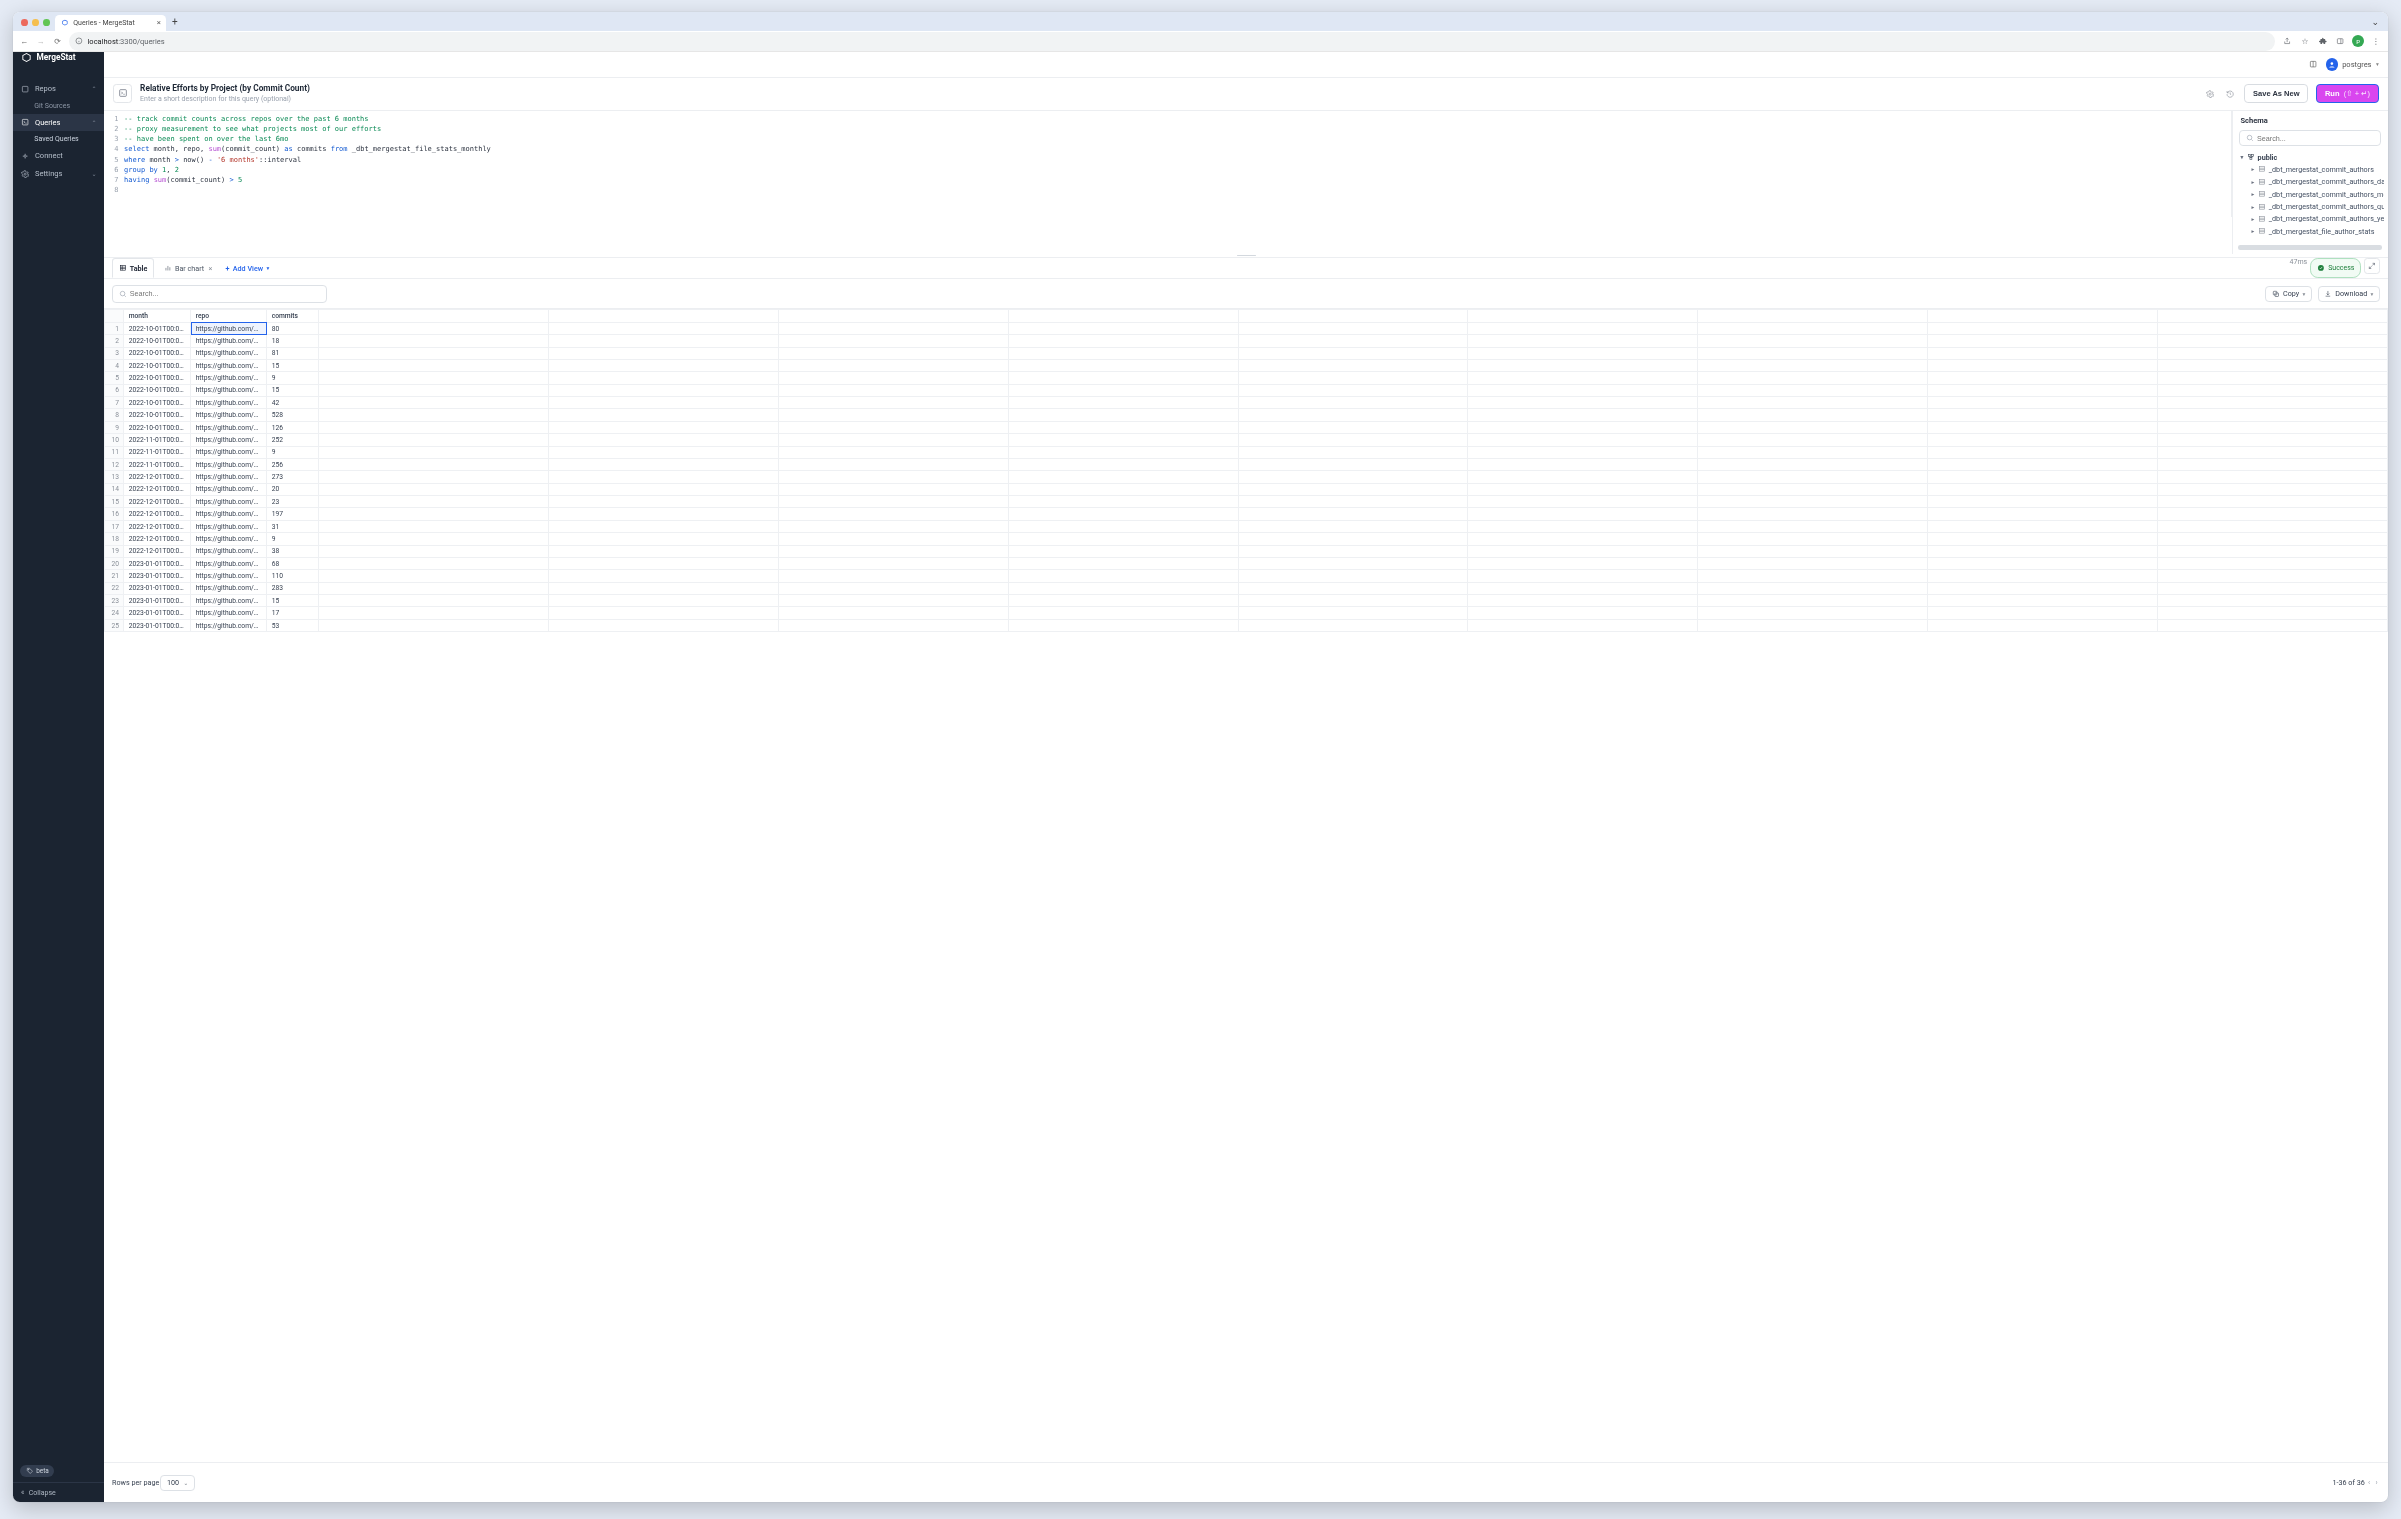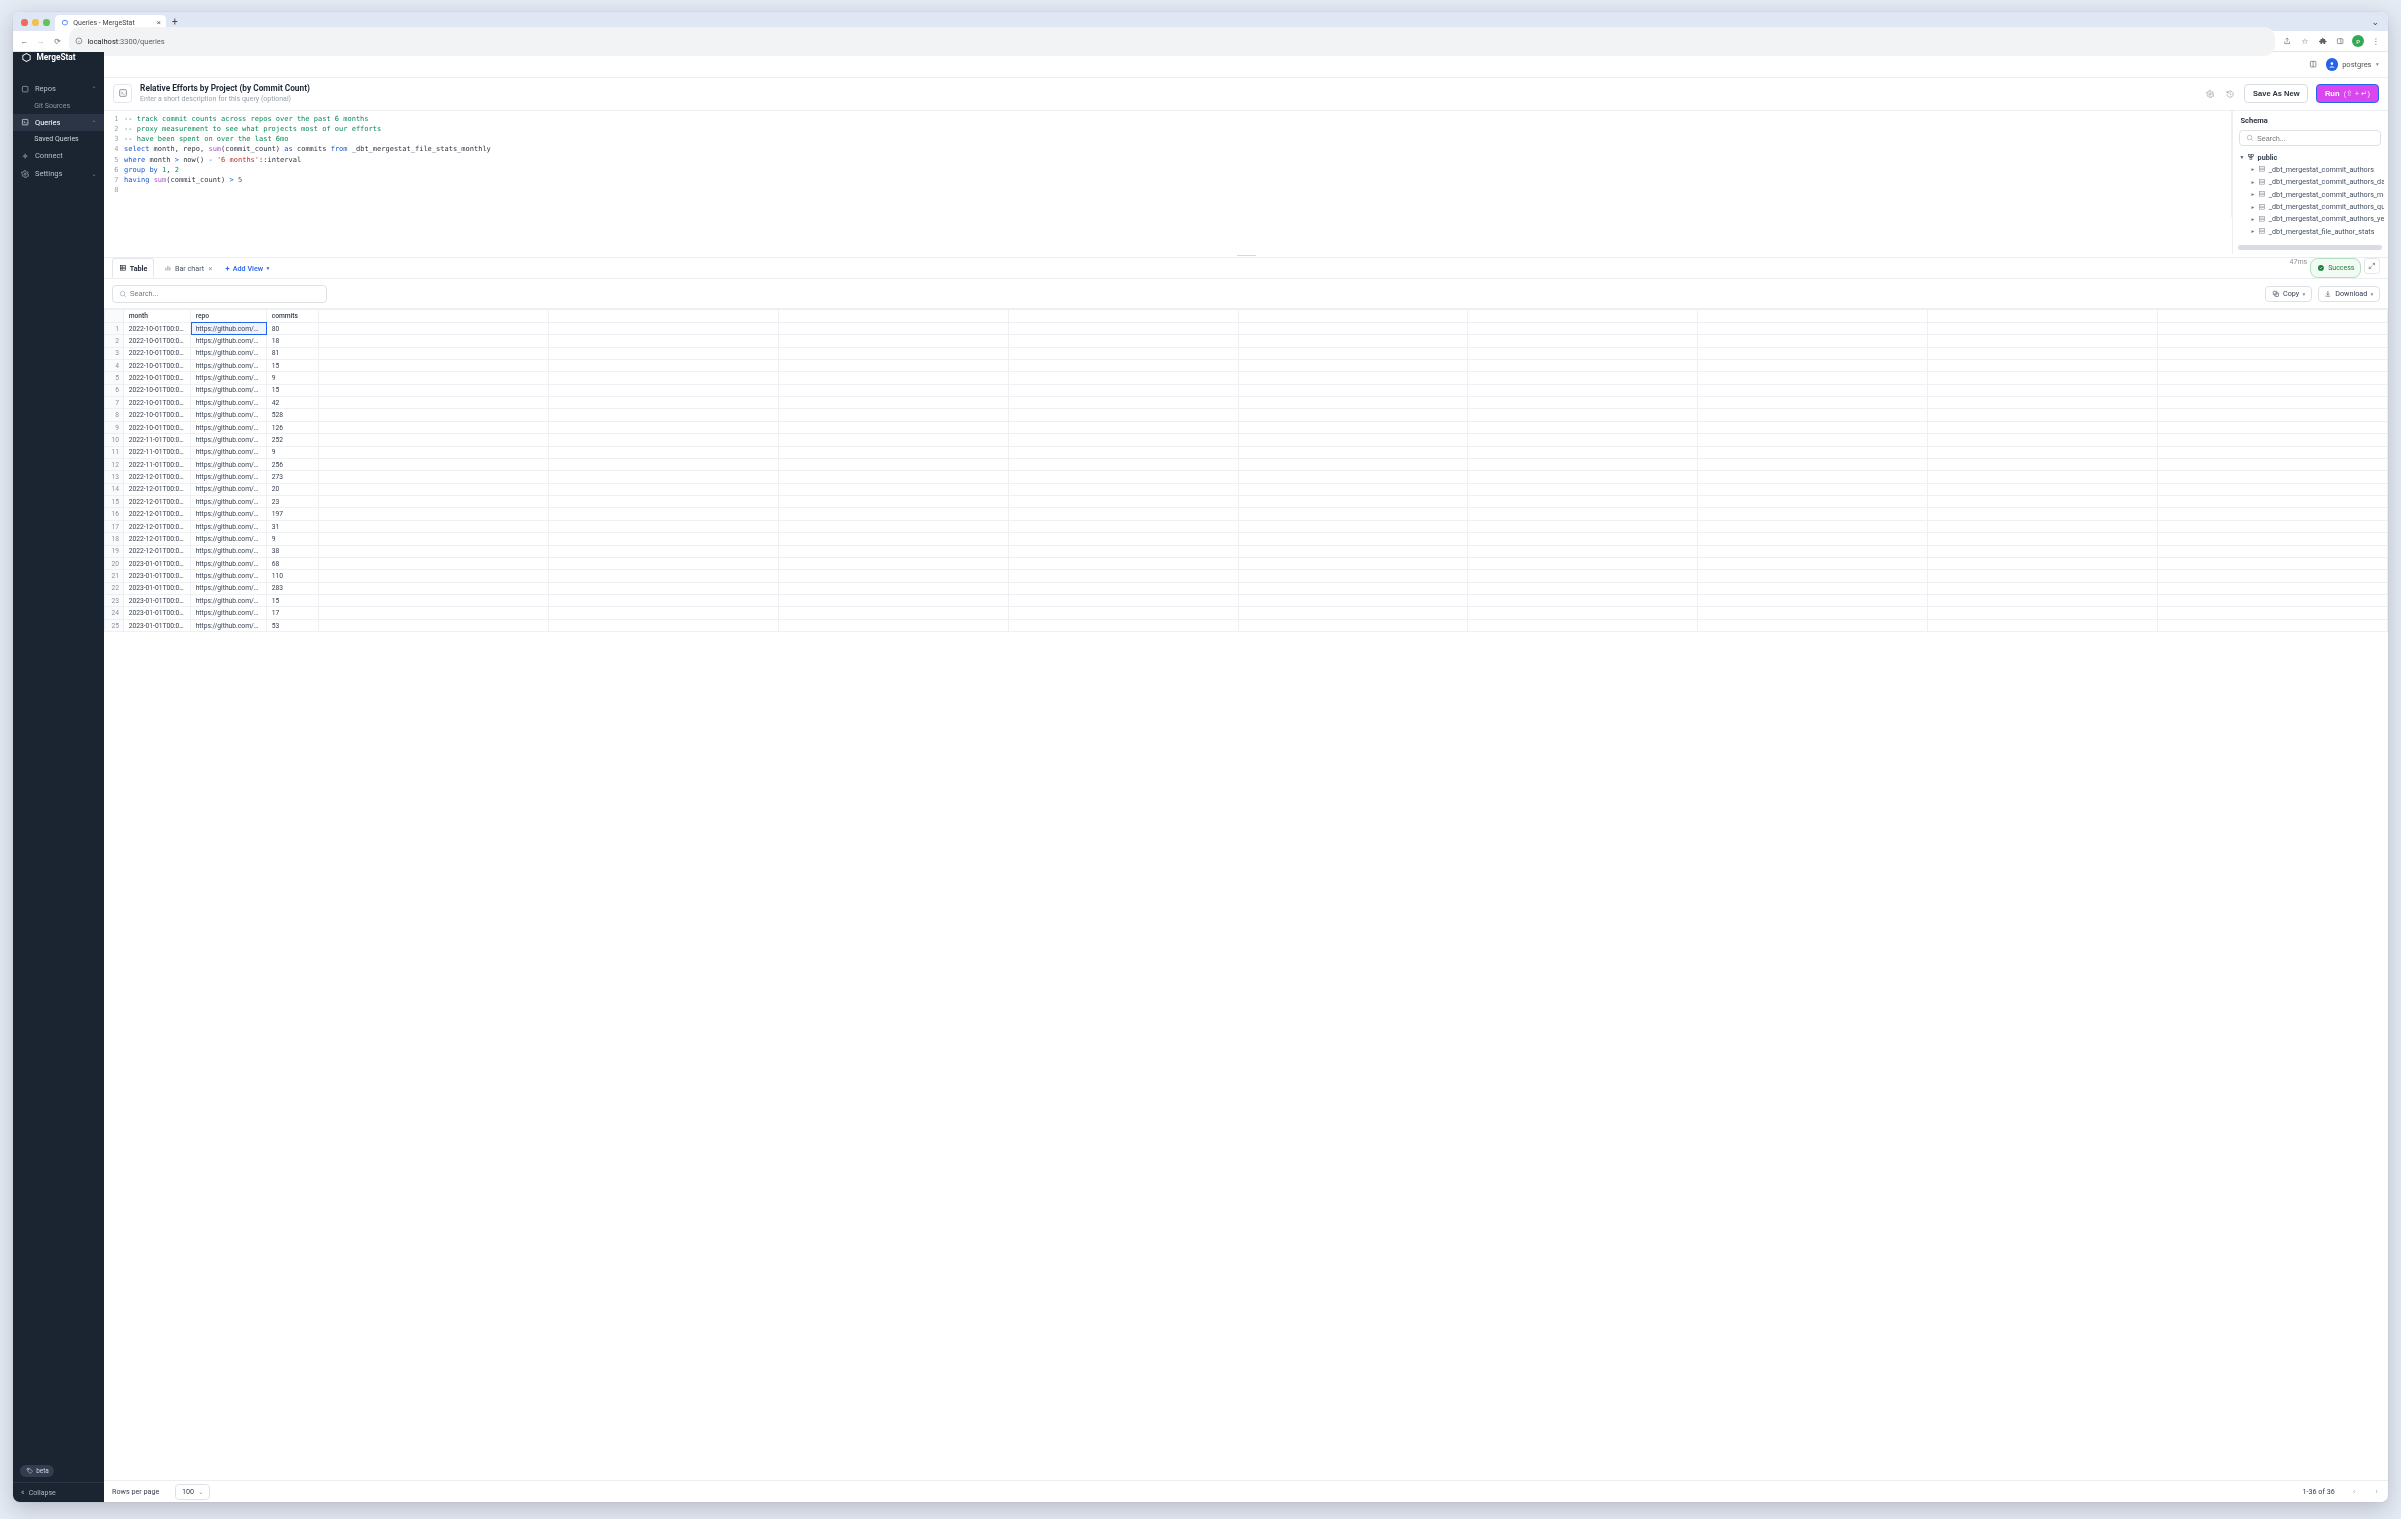--- a/index.html
+++ b/index.html
@@ -23,21 +23,21 @@
   }
   .tab .favicon{ width:7.8px; height:7.8px; color:#2463eb; }
   .tab .closex{ margin-left:auto; font-size:7.8px; color:#666; }
   .newtab{ padding:0 5.6px 4.4px; color:#444; font-size:10px; }
   .tab-spacer{flex:1;}
   .chev-tabs{ color:#444; padding:0 4.4px 4.4px; }
 
   .addrbar { background:#fff; height:21px; display:flex; align-items:center; gap:5.6px; padding:0 5.6px; border-bottom:0.6px solid #e6e6e6; font-size:7.8px; color:#555;}
   .addrbar .navbtn{ width:11px; text-align:center; color:#6b6b6b;}
   .addrbar .url{
-    flex:1; height:29px; border-radius:11px; background:#f1f3f4; display:flex; align-items:center;
+    flex:1; height:19px; border-radius:11px; background:#f1f3f4; display:flex; align-items:center;
     padding:0 6.7px; gap:4.4px; color:#5f6368; font-size:7.5px;
   }
   .addrbar .url .host{ color:#202124;}
   .addrbar .icbtn{ width:12.2px; text-align:center; color:#5f6368;}
   .avatar-circle{ width:12.2px; height:12.2px; border-radius:50%; background:#34a853; color:#fff; font-size:6.1px; display:flex;align-items:center;justify-content:center;}
 
   
   .app { flex:1; display:flex; min-height:0; }
   .sidebar {
     width:91px; background:#1b2431; color:#cfd6df; display:flex; flex-direction:column; font-size:7.5px;
@@ -135,21 +135,21 @@
 
   .grid-wrap{ flex:1; overflow:auto; border-top:0.6px solid #eceef1; font-size:6.7px; color:#374151; position:relative;}
   table.grid{ border-collapse:collapse; width:100%; table-layout:fixed;}
   table.grid th, table.grid td{ border:0.6px solid #eef0f3; padding:1.7px 4.4px; height:11px; white-space:nowrap; overflow:hidden; text-overflow:ellipsis;}
   table.grid th{ background:#fff; font-weight:500; color:#374151; text-align:left; position:sticky; top:0;}
   table.grid th.rownum, table.grid td.rownum{ width:19px; text-align:right; color:#8a9099; background:#fafbfc;}
   col.c-month{width:67px;} col.c-repo{width:76px;} col.c-commits{width:52px;}
   td.selcell{ outline:1.1px solid #2463eb; outline-offset:-1.1px; background:#eef3fe;}
 
   .pager{
-    height:22px; border-top:0.6px solid #eceef1; display:flex; align-items:center; gap:16px; padding:0 7.8px; font-size:7.2px; color:#374151;
+    height:40px; border-top:0.6px solid #eceef1; display:flex; align-items:center; gap:1px; padding:0 7.8px; font-size:7.2px; color:#374151;
   }
   .pager .sel{ border:0.6px solid #dde1e6; border-radius:3.9px; height:15.6px; padding:0 5.6px; display:flex; align-items:center; gap:4.4px;}
   .pager .spacer{flex:1;}
   .pager .pagic{ color:#9aa2ae; padding:0 2.2px;}
 
   .ic{ width:8.3px; height:8.3px; display:inline-block; vertical-align:middle;}
   .ic.s14{width:7.8px;height:7.8px;}
 </style>
 </head>
 <body>

